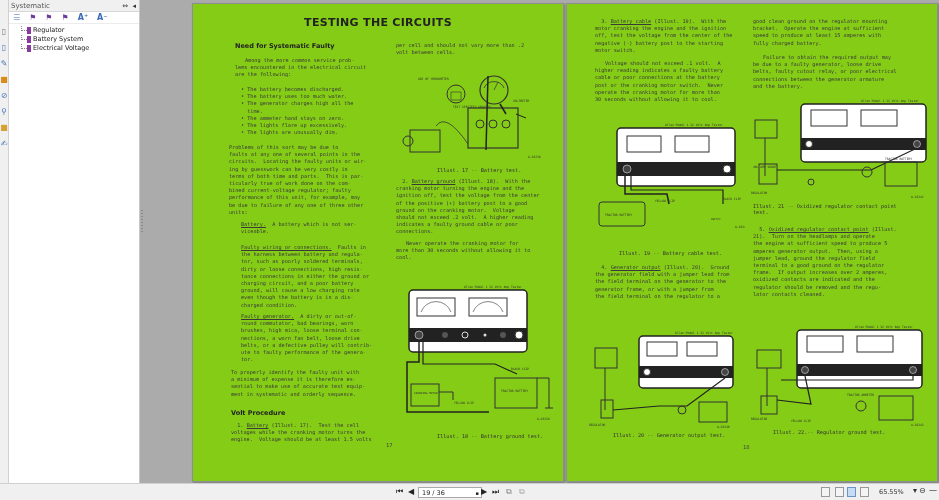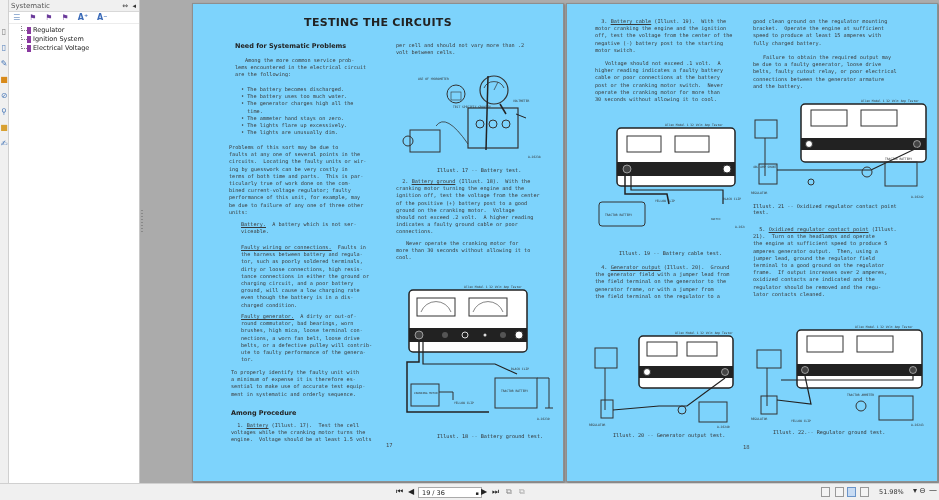--- a/index.html
+++ b/index.html
@@ -14,21 +14,21 @@
   .bm-header .hctl { position: absolute; top: 0; font-size: 7px; color: #333; }
   .bm-toolbar { height: 12px; display: flex; align-items: center; gap: 9px; padding-left: 4px; border-bottom: 1px solid #ececec; }
   .bm-toolbar span { font-size: 8px; color: #6a3a9a; font-weight: bold; }
   .bm-tree { padding-top: 2px; }
   .bm-item { position: relative; height: 9px; padding-left: 24px; font-size: 6.5px; line-height: 9px; color: #222; }
   .bm-item .ribbon { position: absolute; left: 18px; top: 1px; width: 4px; height: 7px; background: #8a3aa0; }
   .bm-item .line { position: absolute; left: 12px; top: 0; width: 6px; height: 5px; border-left: 1px dotted #888; border-bottom: 1px dotted #888; }
   .splitter { position: absolute; left: 140px; top: 0; width: 50px; height: 483px; background: #ababab; }
   .grip { position: absolute; left: 1px; top: 210px; width: 2px; height: 24px; background: repeating-linear-gradient(#888 0 1px, transparent 1px 3px); }
   
-  .page { position: absolute; top: 3px; width: 372px; height: 479px; background: #7dd3fc; border: 1px solid #8e8e8e; box-shadow: 1px 1px 2px rgba(0,0,0,0.3); font-family: "DejaVu Sans Mono", monospace; color: #333; }
+  .page { position: absolute; top: 3px; width: 372px; height: 479px; background: #84cc16; border: 1px solid #8e8e8e; box-shadow: 1px 1px 2px rgba(0,0,0,0.3); font-family: "DejaVu Sans Mono", monospace; color: #333; }
   .page-left { left: 192px; }
   .page-right { left: 566px; }
   .p { position: absolute; font-size: 5.2px; line-height: 7.2px; color: #3a3a3a; white-space: pre; }
   .title { position: absolute; left: 0; width: 100%; top: 12px; text-align: center; font-family: "DejaVu Sans", sans-serif; font-weight: bold; font-size: 11px; color: #222; letter-spacing: 0.3px; }
   .heading { position: absolute; font-family: "DejaVu Sans", sans-serif; font-weight: bold; font-size: 6.5px; color: #222; }
   .u { text-decoration: underline; }
   .caption { position: absolute; font-size: 5.2px; color: #333; white-space: pre; }
   .pnum { position: absolute; font-size: 5.5px; color: #444; }
   .fig { position: absolute; }
   
@@ -73,37 +73,37 @@
     </div>
     <div class="bm-tree">
       <div class="bm-item">
         <span class="line"></span>
         <span class="ribbon"></span>
         <span>Regulator</span>
       </div>
       <div class="bm-item">
         <span class="line"></span>
         <span class="ribbon"></span>
-        <span>Ignition System</span>
+        <span>Battery System</span>
       </div>
       <div class="bm-item">
         <span class="line"></span>
         <span class="ribbon"></span>
         <span>Electrical Voltage</span>
       </div>
     </div>
   </div>
 
   <div class="splitter">
     <div class="grip"></div>
   </div>
 
   <div class="page page-left">
     <div class="title">TESTING  THE CIRCUITS</div>
-    <div class="heading" style="left:42px;top:38px">Need for Systematic Problems</div>
+    <div class="heading" style="left:42px;top:38px">Need for Systematic Faulty</div>
     <div class="p" style="left:42px;top:53px;text-indent:10px">Among the more common service prob-
 lems encountered in the electrical circuit
 are the following:</div>
     <div style="position:absolute;left:48px;top:82px">
       <div class="p" style="position:relative">• <span>The battery becomes discharged.</span></div>
       <div class="p" style="position:relative">• <span>The battery uses too much water.</span></div>
       <div class="p" style="position:relative">• <span>The generator charges high all the
   time.</span></div>
       <div class="p" style="position:relative">• <span>The ammeter hand stays on zero.</span></div>
       <div class="p" style="position:relative">• <span>The lights flare up excessively.</span></div>
@@ -134,21 +134,21 @@
 round commutator, bad bearings, worn
 brushes, high mica, loose terminal con-
 nections, a worn fan belt, loose drive
 belts, or a defective pulley will contrib-
 ute to faulty performance of the genera-
 tor.</span></div>
     <div class="p" style="left:38px;top:365px">To properly identify the faulty unit with
 a minimum of expense it is therefore es-
 sential to make use of accurate test equip-
 ment in systematic and orderly sequence.</div>
-    <div class="heading" style="left:38px;top:405px">Among Procedure</div>
+    <div class="heading" style="left:38px;top:405px">Volt Procedure</div>
     <div class="p" style="left:38px;top:418px">  <span>1. </span><span class="u">Battery</span><span> (Illust. 17).  Test the cell
 voltages while the cranking motor turns the
 engine.  Voltage should be at least 1.5 volts</span></div>
     <div class="pnum" style="left:193px;top:438px">17</div>
 
     <div class="p" style="left:203px;top:38px">per cell and should not vary more than .2
 volt between cells.</div>
 
     <svg class="fig" style="left:205px;top:68px" width="150" height="90" viewBox="0 0 150 90">
       <circle cx="96" cy="18" r="14" fill="none" stroke="#333" stroke-width="1.2"></circle>
@@ -349,18 +349,18 @@
     </div>
     <span class="nav" style="left:481px">▶</span>
     <span class="nav" style="left:492px">⏭</span>
     <span class="nav" style="left:506px;color:#888">⧉</span>
     <span class="nav" style="left:519px;color:#aaa">⧉</span>
 
     <span class="vm" style="left:821px"></span>
     <span class="vm" style="left:835px"></span>
     <span class="vm active" style="left:847px"></span>
     <span class="vm" style="left:860px"></span>
-    <span class="zoomtxt">51.98%</span>
+    <span class="zoomtxt">65.55%</span>
     <span class="zctl" style="left:913px">▾</span>
     <span class="zctl" style="left:919px">⊖</span>
     <span class="zctl" style="left:929px">—</span>
   </div>
 </div>
 
 </body></html>

